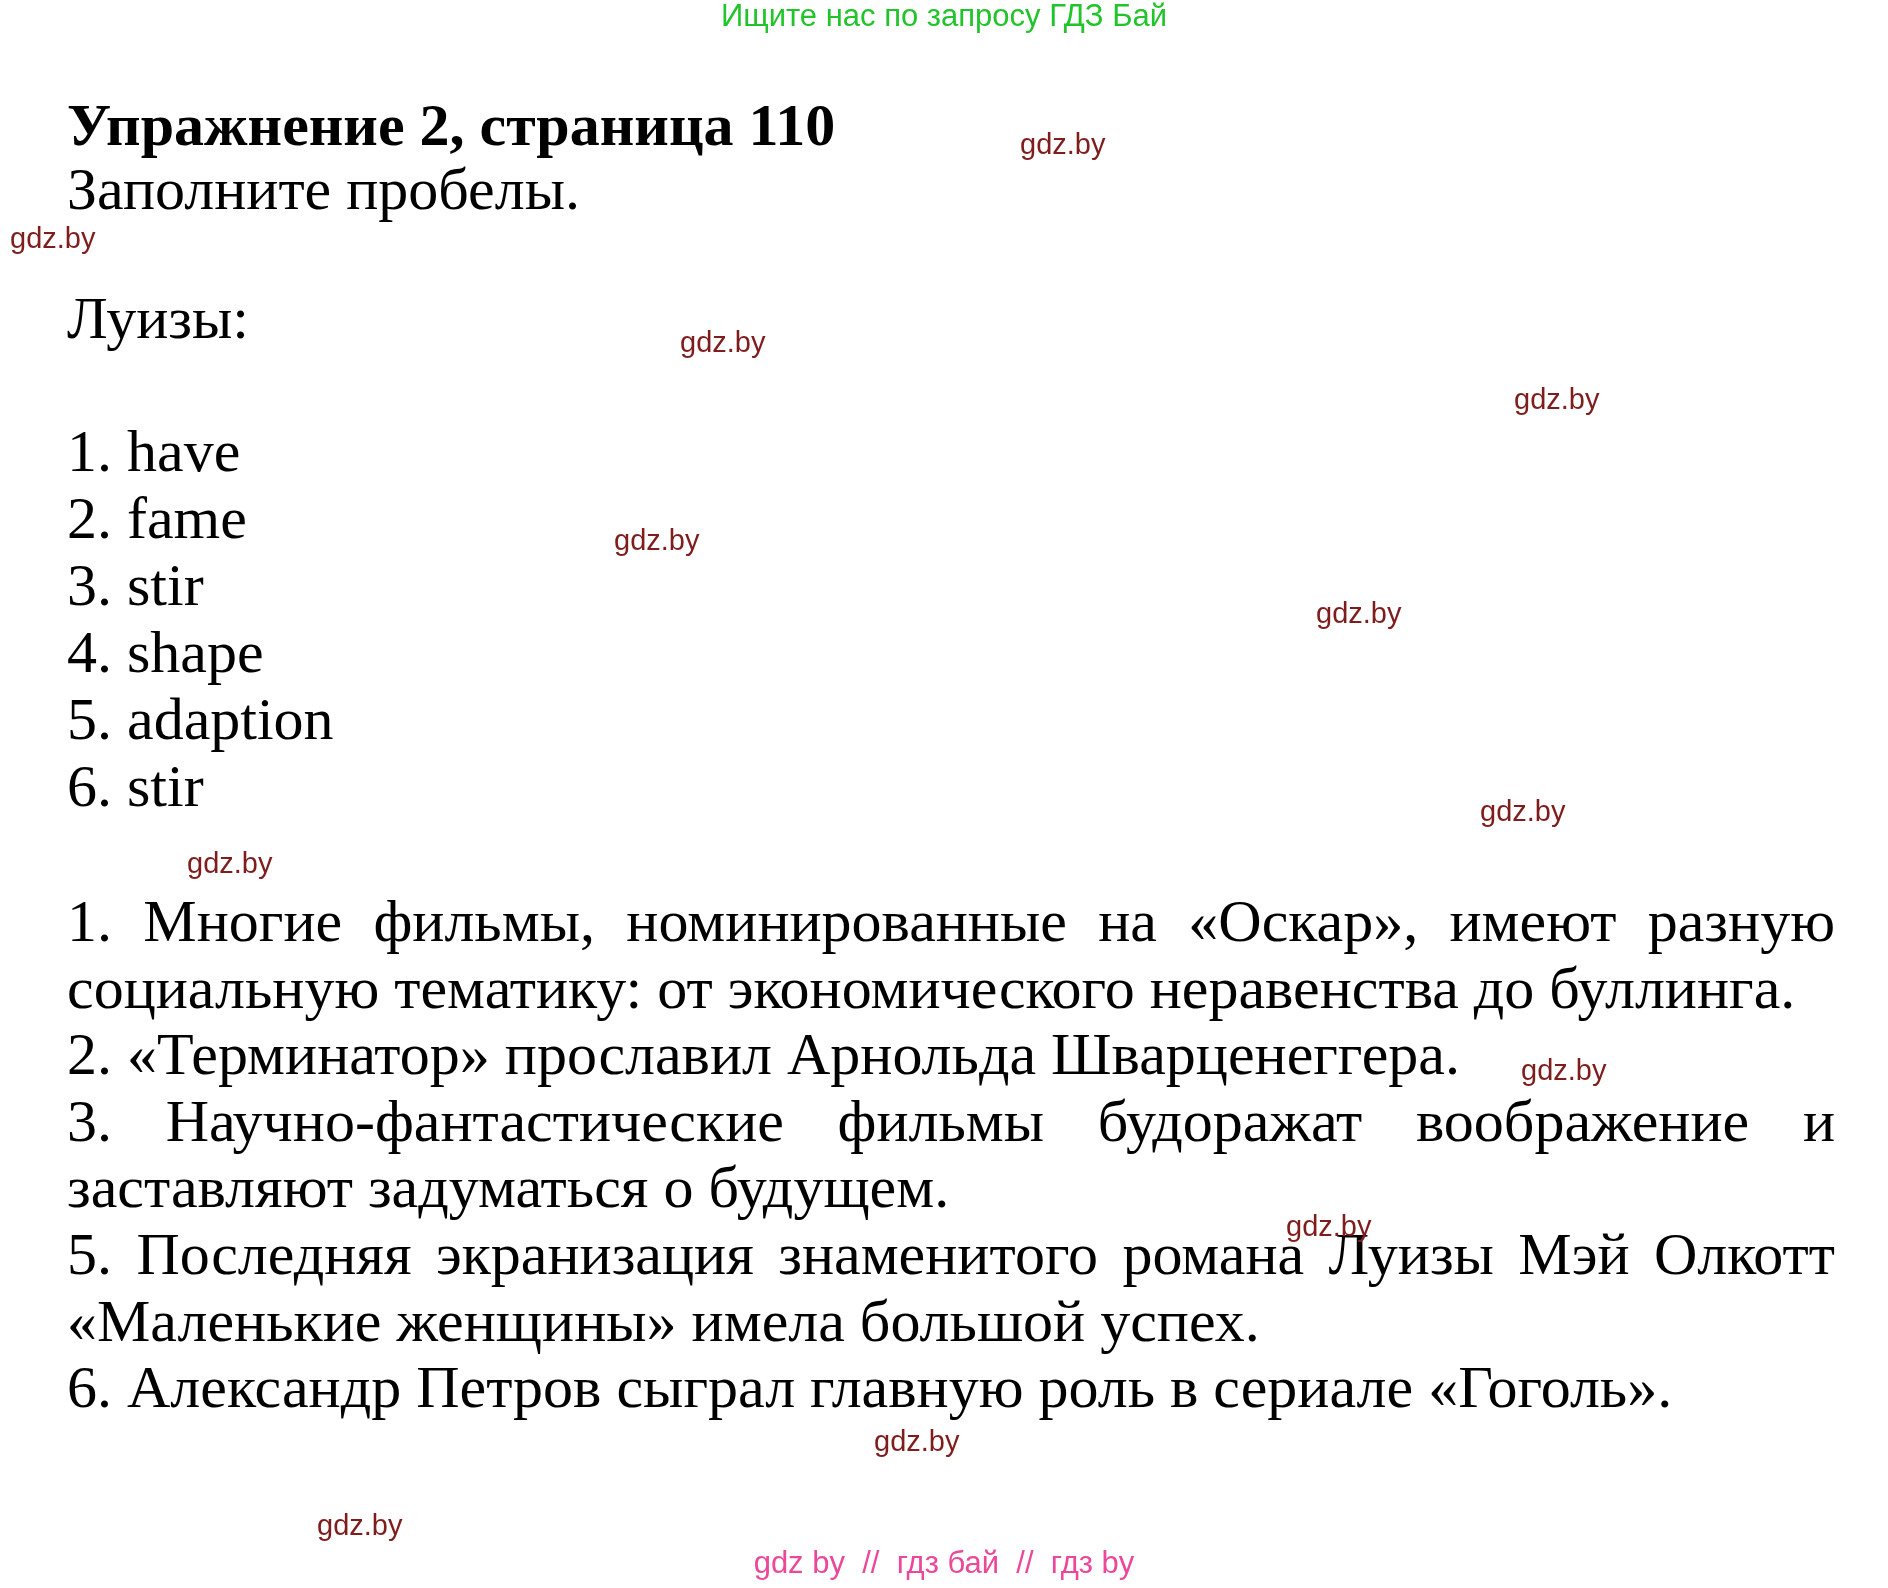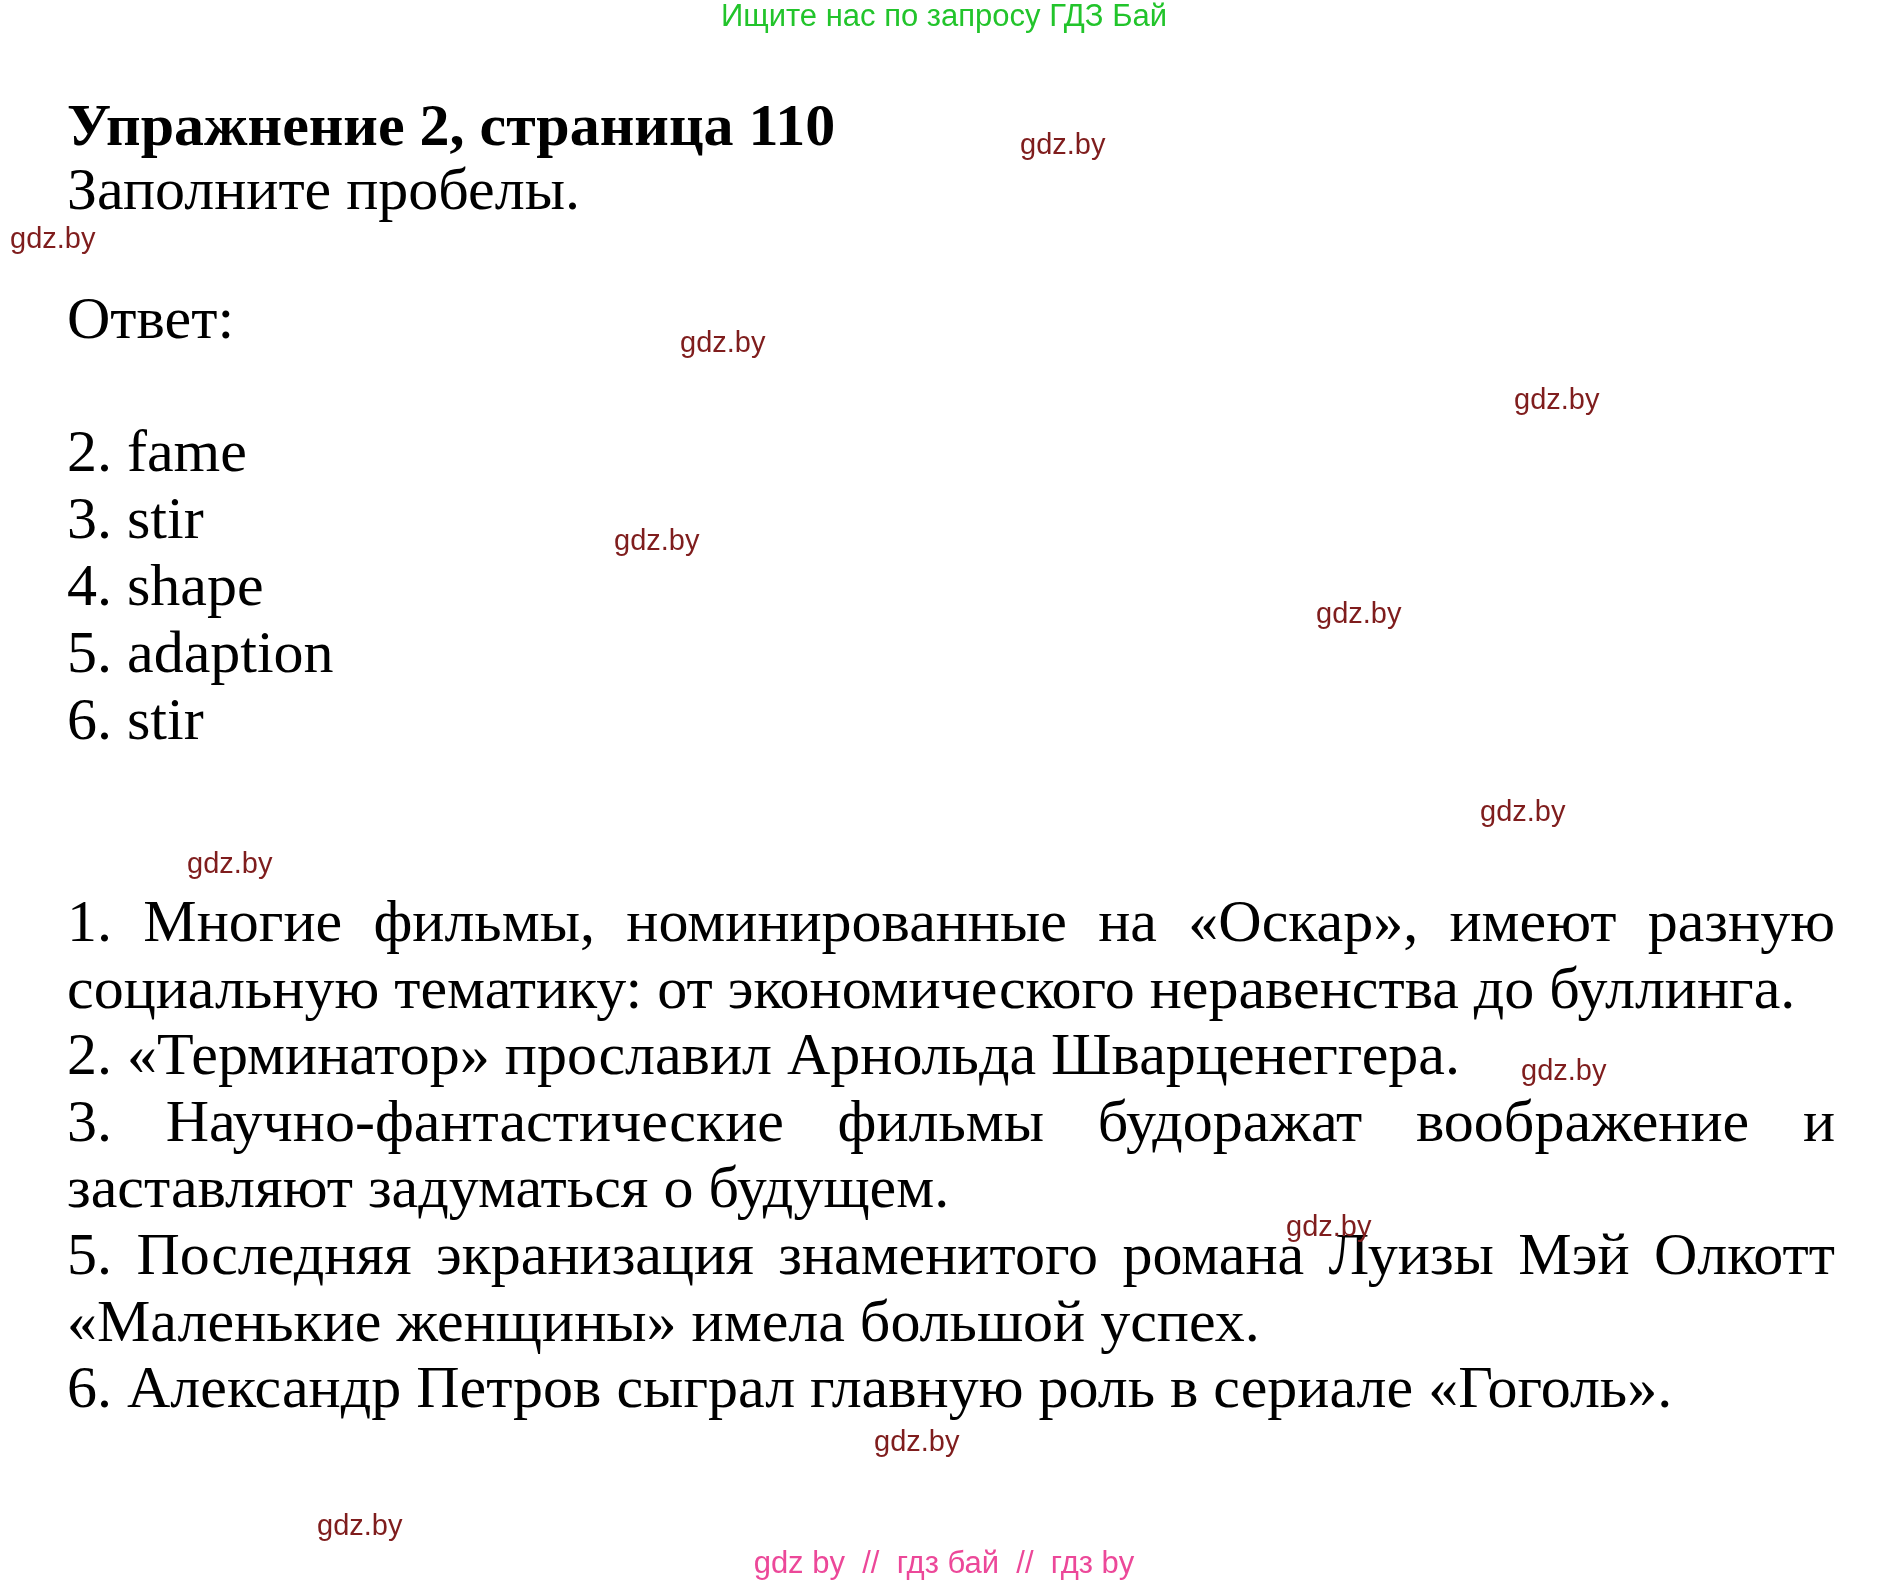--- a/index.html
+++ b/index.html
@@ -23,23 +23,24 @@
 
   .wm { font-size: 29px; line-height: 32px; color: #7f1d1d; }
 </style>
 </head>
 <body>
 
 <div class="abs sans promo" style="color:#22c42b">Ищите нас по запросу ГДЗ Бай</div>
 
 <div class="abs serif title">Упражнение 2, страница 110</div>
 <div class="abs serif subtitle">Заполните пробелы.</div>
-<div class="abs serif answer-label">Ответ:</div>
+<div class="abs serif answer-label">Луизы:</div>
 
 <ol class="serif answers-list">
+  <li><span>1.</span> <span>have</span></li>
   <li><span>2.</span> <span>fame</span></li>
   <li><span>3.</span> <span>stir</span></li>
   <li><span>4.</span> <span>shape</span></li>
   <li><span>5.</span> <span>adaption</span></li>
   <li><span>6.</span> <span>stir</span></li>
 </ol>
 
 <div class="serif sentences">
   <p class="sentence">1. Многие фильмы, номинированные на «Оскар», имеют разную социальную тематику: от экономического неравенства до буллинга.</p>
   <p class="sentence">2. «Терминатор» прославил Арнольда Шварценеггера.</p>

